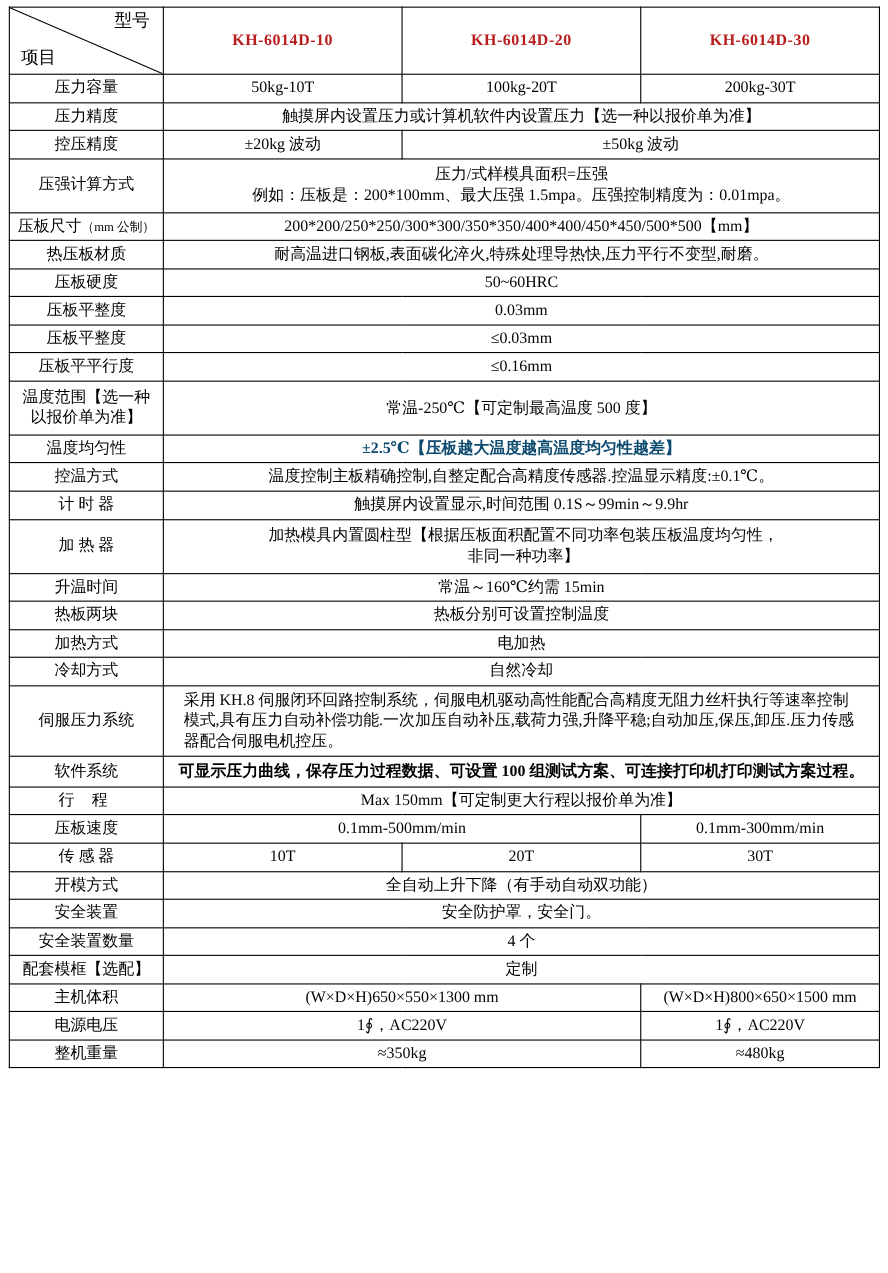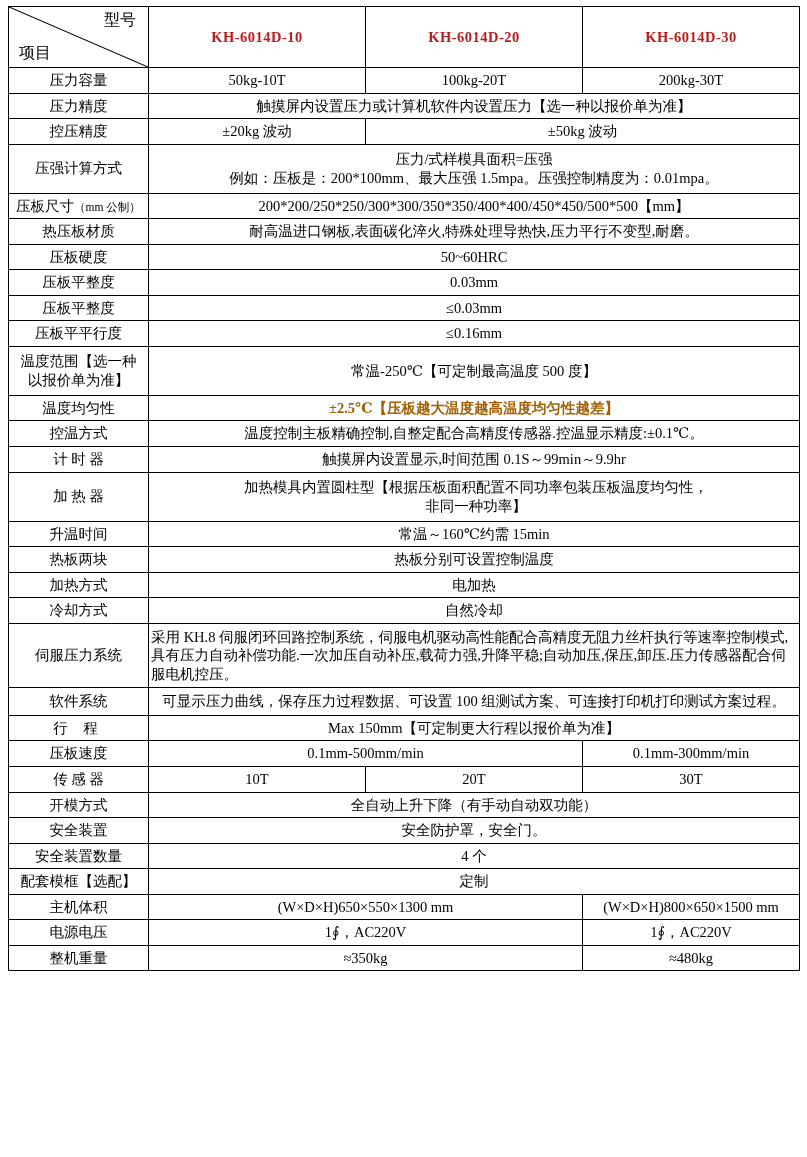--- a/index.html
+++ b/index.html
@@ -35,21 +35,21 @@
   }
   td.label {
     width: 140px;
     font-size: 15px;
     white-space: nowrap;
   }
   td.small {
     font-size: 13px;
   }
   .red {
-    color: #a16207;
+    color: #0c4a6e;
     font-weight: bold;
   }
   .hdr-model {
     color: #b91c1c;
     font-weight: bold;
     font-size: 15.5px;
     letter-spacing: 0.5px;
   }
   
   td.diag {
@@ -229,26 +229,26 @@
         <td colspan="3">电加热</td>
       </tr>
 
       <tr>
         <td class="label">冷却方式</td>
         <td colspan="3">自然冷却</td>
       </tr>
 
       <tr>
         <td class="label">伺服压力系统</td>
-        <td colspan="3" style="text-align:left; padding:4px 2px;">采用 KH.8 伺服闭环回路控制系统，伺服电机驱动高性能配合高精度无阻力丝杆执行等速率控制模式,具有压力自动补偿功能.一次加压自动补压,载荷力强,升降平稳;自动加压,保压,卸压.压力传感器配合伺服电机控压。</td>
+        <td colspan="3" style="text-align:left; padding:4px 18px;">采用 KH.8 伺服闭环回路控制系统，伺服电机驱动高性能配合高精度无阻力丝杆执行等速率控制模式,具有压力自动补偿功能.一次加压自动补压,载荷力强,升降平稳;自动加压,保压,卸压.压力传感器配合伺服电机控压。</td>
       </tr>
 
       <tr>
         <td class="label">软件系统</td>
-        <td colspan="3" style="padding:4px 12px;">可显示压力曲线，保存压力过程数据、可设置 100 组测试方案、可连接打印机打印测试方案过程。</td>
+        <td colspan="3" style="padding:4px 12px;font-weight:bold;">可显示压力曲线，保存压力过程数据、可设置 100 组测试方案、可连接打印机打印测试方案过程。</td>
       </tr>
 
       <tr>
         <td class="label spaced">行 程</td>
         <td colspan="3">Max 150mm【可定制更大行程以报价单为准】</td>
       </tr>
 
       <tr>
         <td class="label">压板速度</td>
         <td colspan="2">0.1mm-500mm/min</td>

